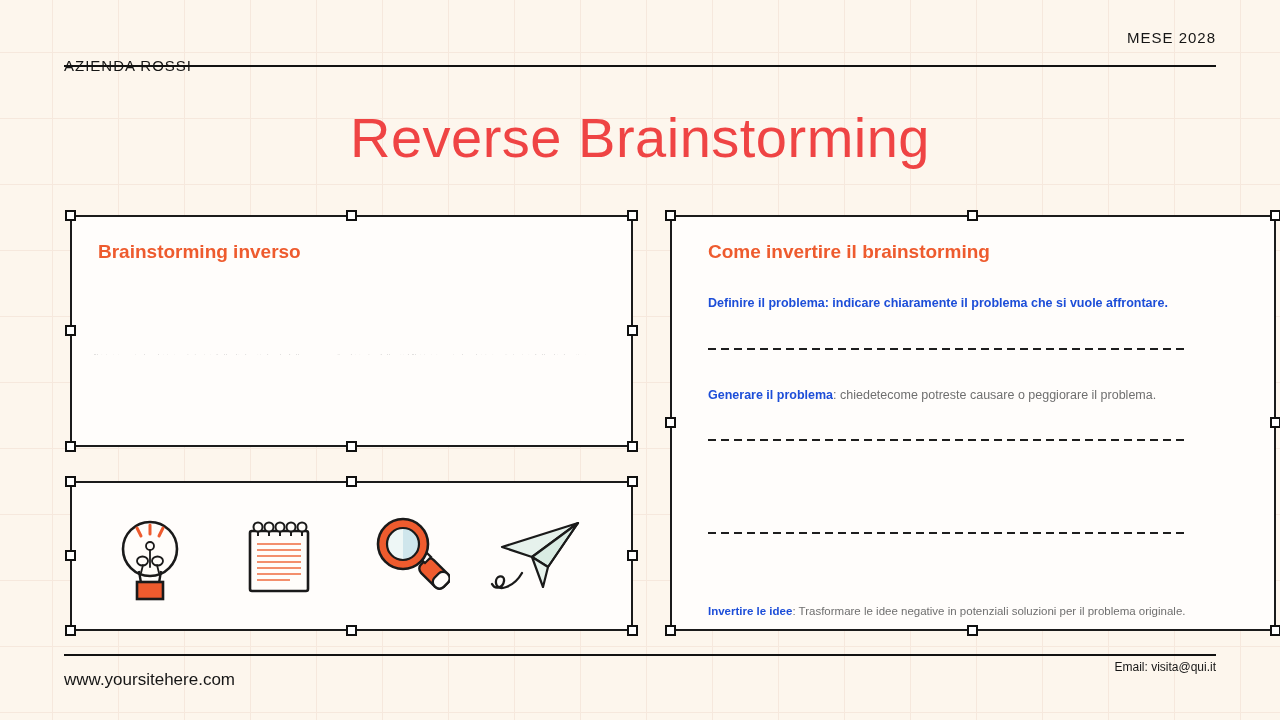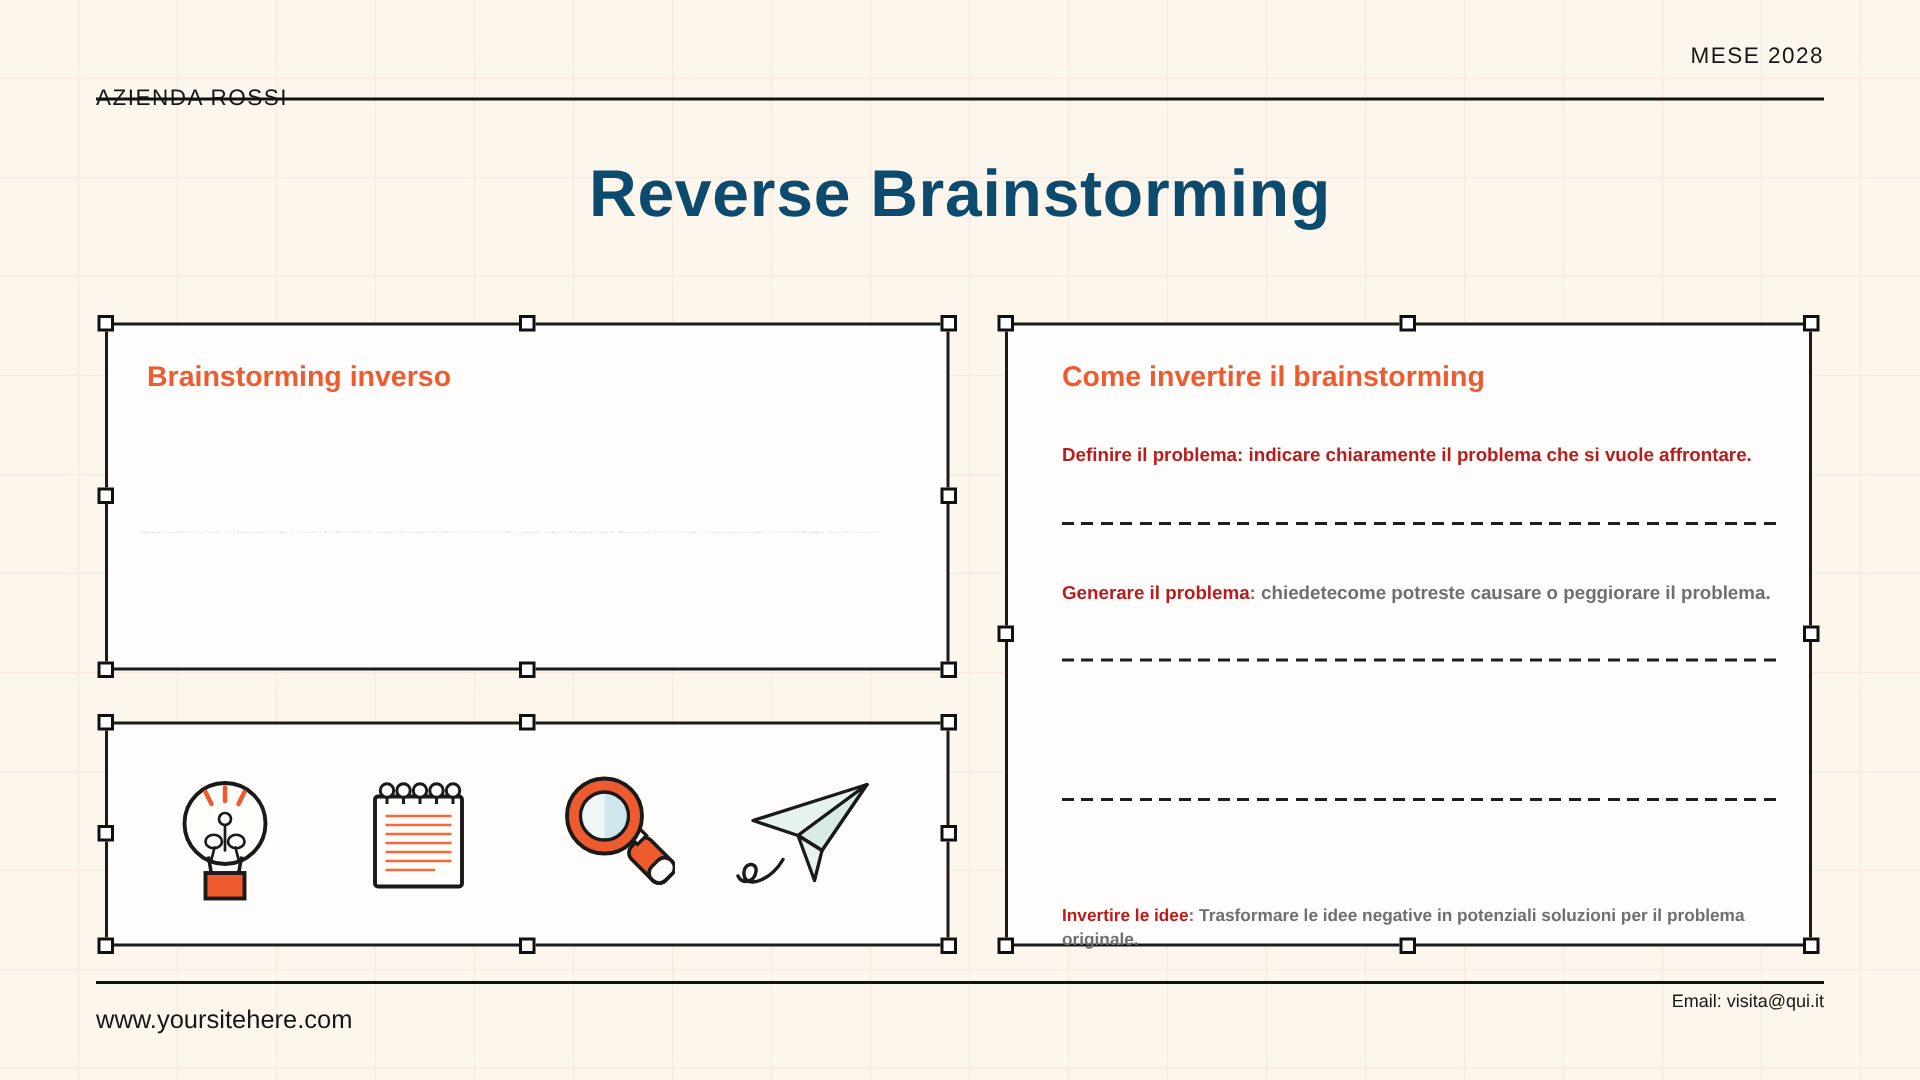--- a/index.html
+++ b/index.html
@@ -28,31 +28,31 @@
   .hdr-left{position:absolute;left:64px;top:29px;font-size:15px;letter-spacing:1px;font-weight:400;margin-top:28px;}
   .hdr-right{position:absolute;right:64px;top:29px;font-size:15px;letter-spacing:1px;text-align:right;}
   .rule{position:absolute;left:64px;width:1152px;height:2px;background:#121212;}
   .rule-top{top:65px;}
   .rule-bottom{top:654px;}
   .ftr-left{position:absolute;left:64px;top:670px;font-size:17px;}
   .ftr-right{position:absolute;right:64px;top:660px;font-size:12px;}
   
   .main-title{
     position:absolute;left:0;top:105px;width:100%;
-    text-align:center;font-size:44px;font-weight:700;color:#0c4a6e;
+    text-align:center;font-size:56px;font-weight:400;color:#ef4444;
     letter-spacing:0.5px;
   }
   
   .sel-box{
     position:absolute;background:var(--box-bg);
     border:2px solid #1b1b1b;
   }
   .box-a{left:70px;top:215px;width:563px;height:232px;}
   .box-b{left:70px;top:481px;width:563px;height:150px;}
-  .box-c{left:670px;top:215px;width:538px;height:416px;}
+  .box-c{left:670px;top:215px;width:606px;height:416px;}
   .handle{
     position:absolute;width:11px;height:11px;background:#fff;
     border:2px solid #101010;z-index:5;
   }
   .h-nw{left:-7px;top:-7px;} .h-n{left:calc(50% - 6px);top:-7px;} .h-ne{right:-7px;top:-7px;}
   .h-w{left:-7px;top:calc(50% - 6px);} .h-e{right:-7px;top:calc(50% - 6px);}
   .h-sw{left:-7px;bottom:-7px;} .h-s{left:calc(50% - 6px);bottom:-7px;} .h-se{right:-7px;bottom:-7px;}
   
   .panel-heading{
     position:absolute;left:26px;top:24px;
@@ -61,22 +61,22 @@
   .box-c .panel-heading{left:36px;}
   .tiny-line{
     position:absolute;left:22px;top:128px;width:492px;height:10px;
     overflow:hidden;
   }
   .tiny-line span{
     display:inline-block;font-size:10px;color:#a8a8a8;white-space:nowrap;
     transform:scale(0.34);transform-origin:left center;
   }
   .step{position:absolute;left:36px;width:480px;font-size:12.5px;line-height:1.35;}
-  .step .lead{font-weight:700;color:#b91c1c;}
-  .step .rest{font-weight:700;color:var(--muted);}
+  .step .lead{font-weight:700;color:#1d4ed8;}
+  .step .rest{font-weight:400;color:var(--muted);}
   .step-1{top:78px;} .step-2{top:170px;} .step-3{top:254px;} .step-4{top:345px;font-size:11.5px;margin-top:42px;}
   .dash{
     position:absolute;left:36px;width:476px;height:2px;
     background-image:repeating-linear-gradient(90deg,#1e1e1e 0 8px,transparent 8px 13px);
   }
   .dash-1{top:131px;} .dash-2{top:222px;} .dash-3{top:315px;}
   
   .icon{position:absolute;}
   .icon-bulb{left:38px;top:26px;}
   .icon-notepad{left:172px;top:34px;}

